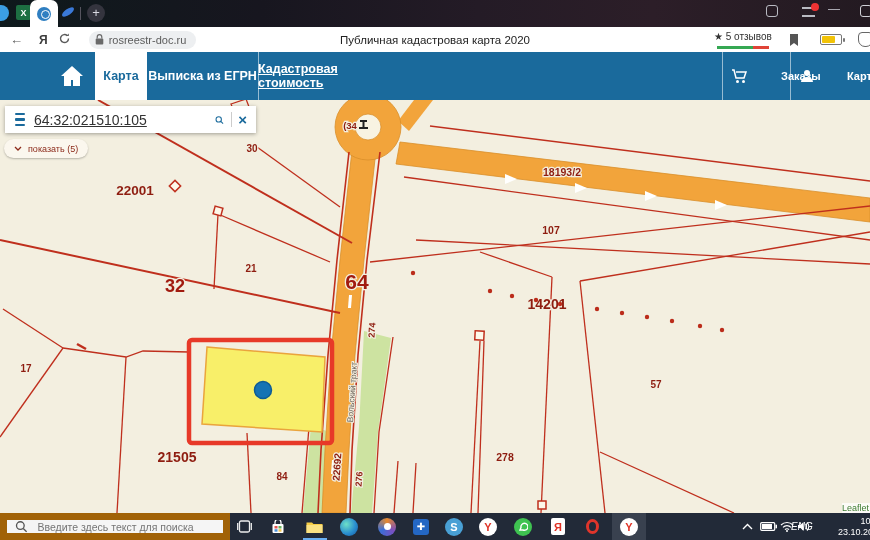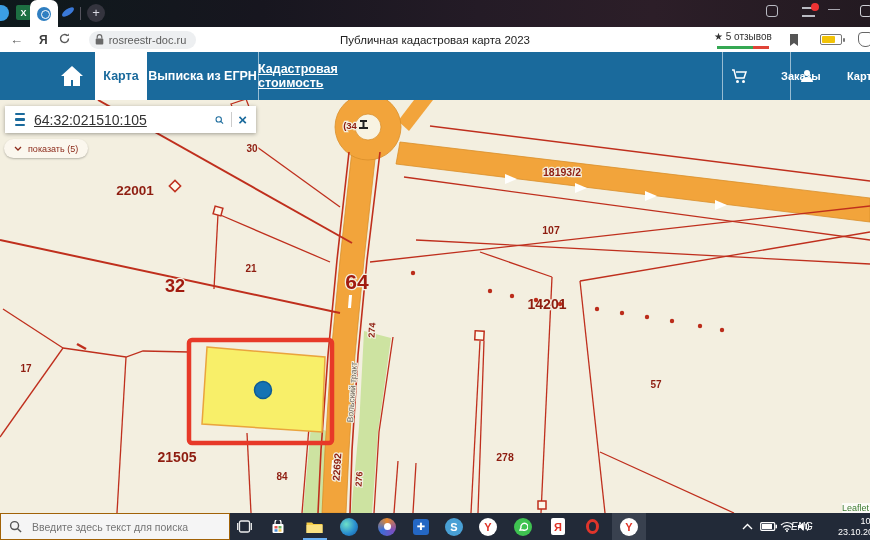--- a/index.html
+++ b/index.html
@@ -67,21 +67,21 @@
   .vdiv{width:1px;height:15px;background:#ccc;margin:0 7px;}
   .xbtn{color:#1a6a9c;font-size:15px;font-weight:bold;margin-right:9px;line-height:1;}
   .pill{position:absolute;left:4px;top:39px;height:19px;background:#fbf7ee;border-radius:10px;
     box-shadow:0 1px 2px rgba(0,0,0,.25);display:flex;align-items:center;padding:0 10px;gap:6px;
     color:#8c2a1a;font-size:9px;}
   .attrib{position:absolute;left:842px;top:403px;width:28px;height:10px;overflow:hidden;background:rgba(255,255,255,.75);
     font-size:9px;color:#3e7d33;line-height:10px;}
 
   
   .taskbar{position:absolute;left:0;top:513px;width:870px;height:27px;background:#222a38;}
-  .tsearch{position:absolute;left:0;top:0;width:230px;height:27px;background:#f5f5f5;border:1px solid #a16207;
+  .tsearch{position:absolute;left:0;top:0;width:230px;height:27px;background:#f5f5f5;border:7px solid #a16207;
     display:flex;align-items:center;}
   .tsearch input{border:none;outline:none;background:transparent;font-size:10.5px;color:#3c3c3c;width:195px;}
   .tico{position:absolute;top:4.5px;width:18px;height:18px;display:flex;align-items:center;justify-content:center;}
   .activebox{position:absolute;left:612px;top:0;width:34px;height:27px;background:#39414f;}
   .folder-under{position:absolute;left:303px;top:25px;width:24px;height:2px;background:#6ab0f3;}
   .tray{position:absolute;top:0;height:27px;color:#fff;display:flex;align-items:center;font-size:10px;}
   .clock{position:absolute;left:838px;top:3px;color:#fff;font-size:9px;line-height:10.5px;white-space:nowrap;text-align:right;}
   .circle-ico{border-radius:50%;display:flex;align-items:center;justify-content:center;font-weight:bold;}
 </style>
 </head>
@@ -114,21 +114,21 @@
           <path d="M10.8 1.5v2.6H8.2z" fill="#5a5a5a"></path>
         </svg>
     </span>
     <div class="urlpill">
       <svg width="9" height="11" viewBox="0 0 9 11">
           <rect x="0.7" y="4.5" width="7.6" height="6" rx="1" fill="#6a6a6a"></rect>
           <path d="M2.2 4.5V3a2.3 2.3 0 0 1 4.6 0v1.5" fill="none" stroke="#6a6a6a" stroke-width="1.2"></path>
         </svg>
       <span class="urltext">rosreestr-doc.ru</span>
     </div>
-    <span class="pagetitle">Публичная кадастровая карта 2023</span>
+    <span class="pagetitle">Публичная кадастровая карта 2020</span>
     <span class="rating"><span>★ </span><span>5 отзывов</span></span>
     <div class="ratebar">
         <span class="g"></span>
         <span class="r"></span>
       </div>
     <span class="flagico">
       <svg width="10" height="13" viewBox="0 0 10 13">
           <path d="M1 0h8v12L5 9 1 12z" fill="#555"></path>
         </svg>
     </span>

